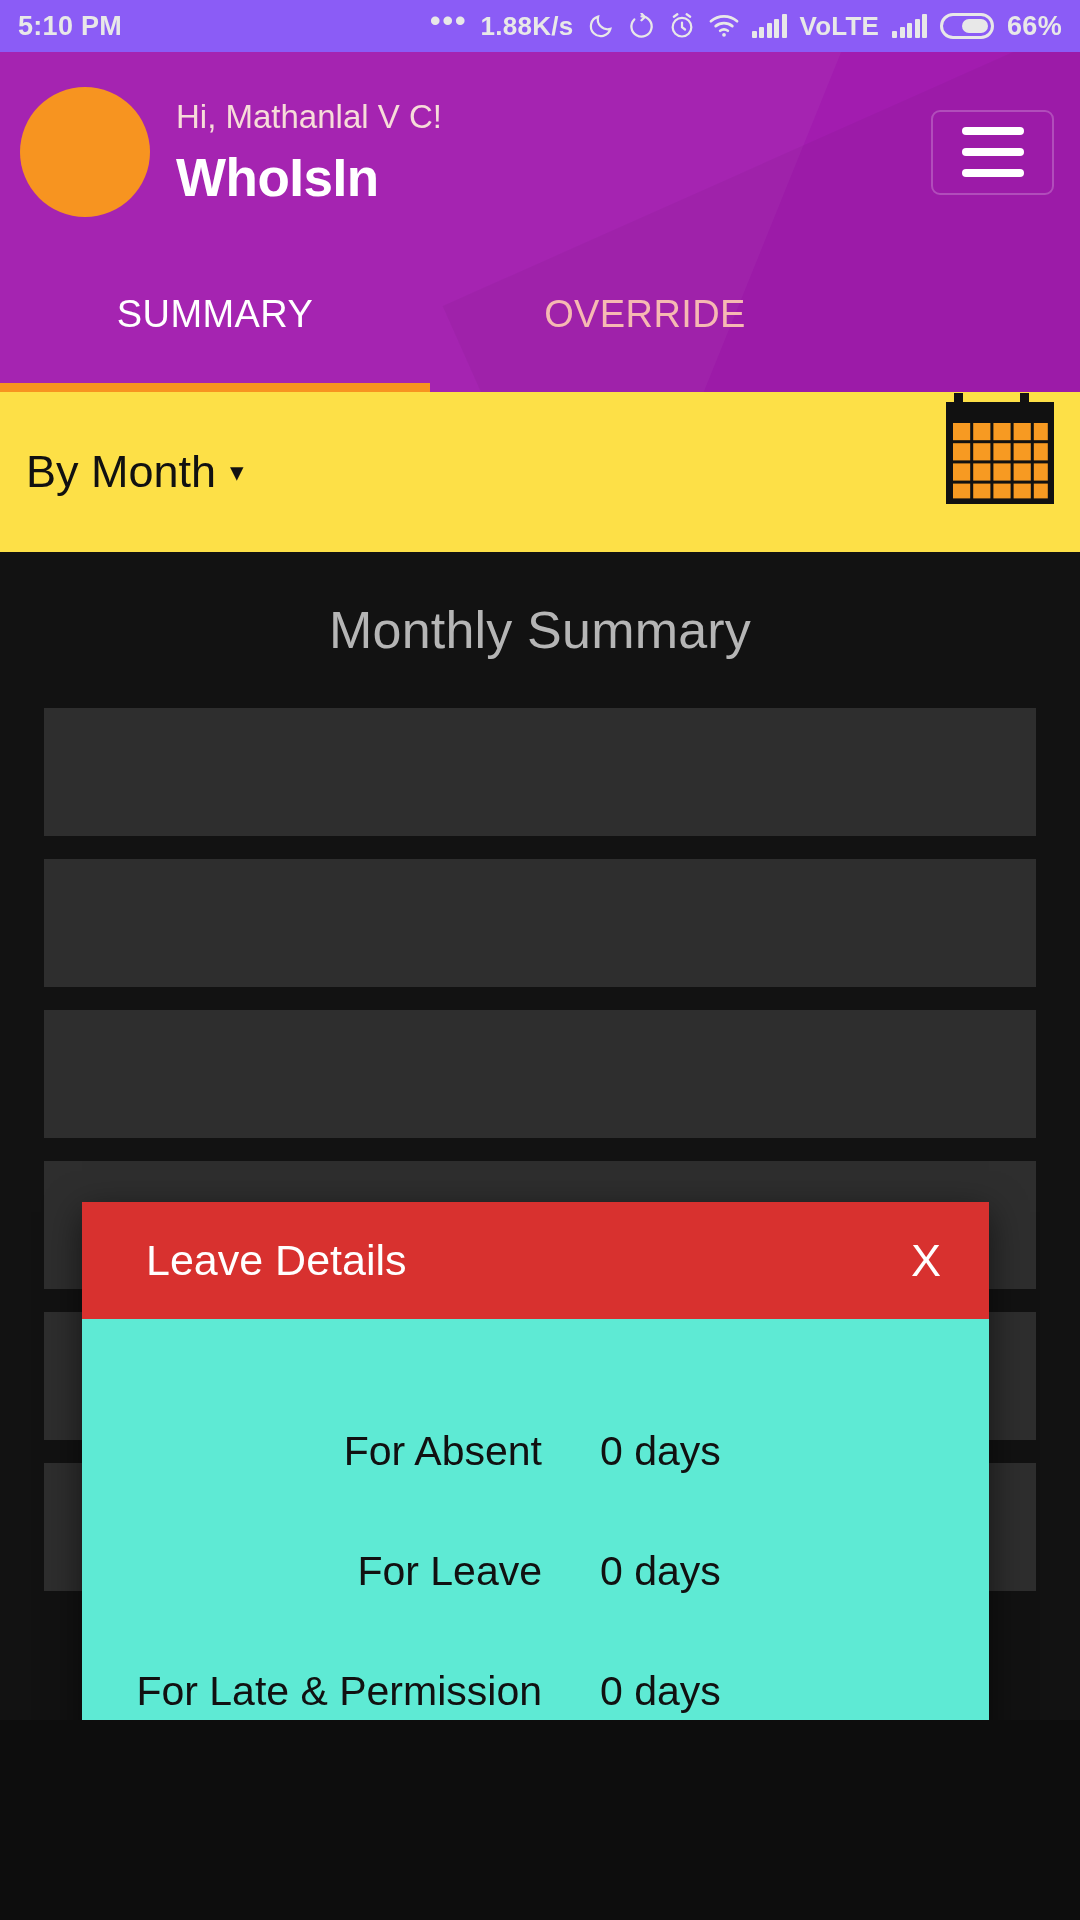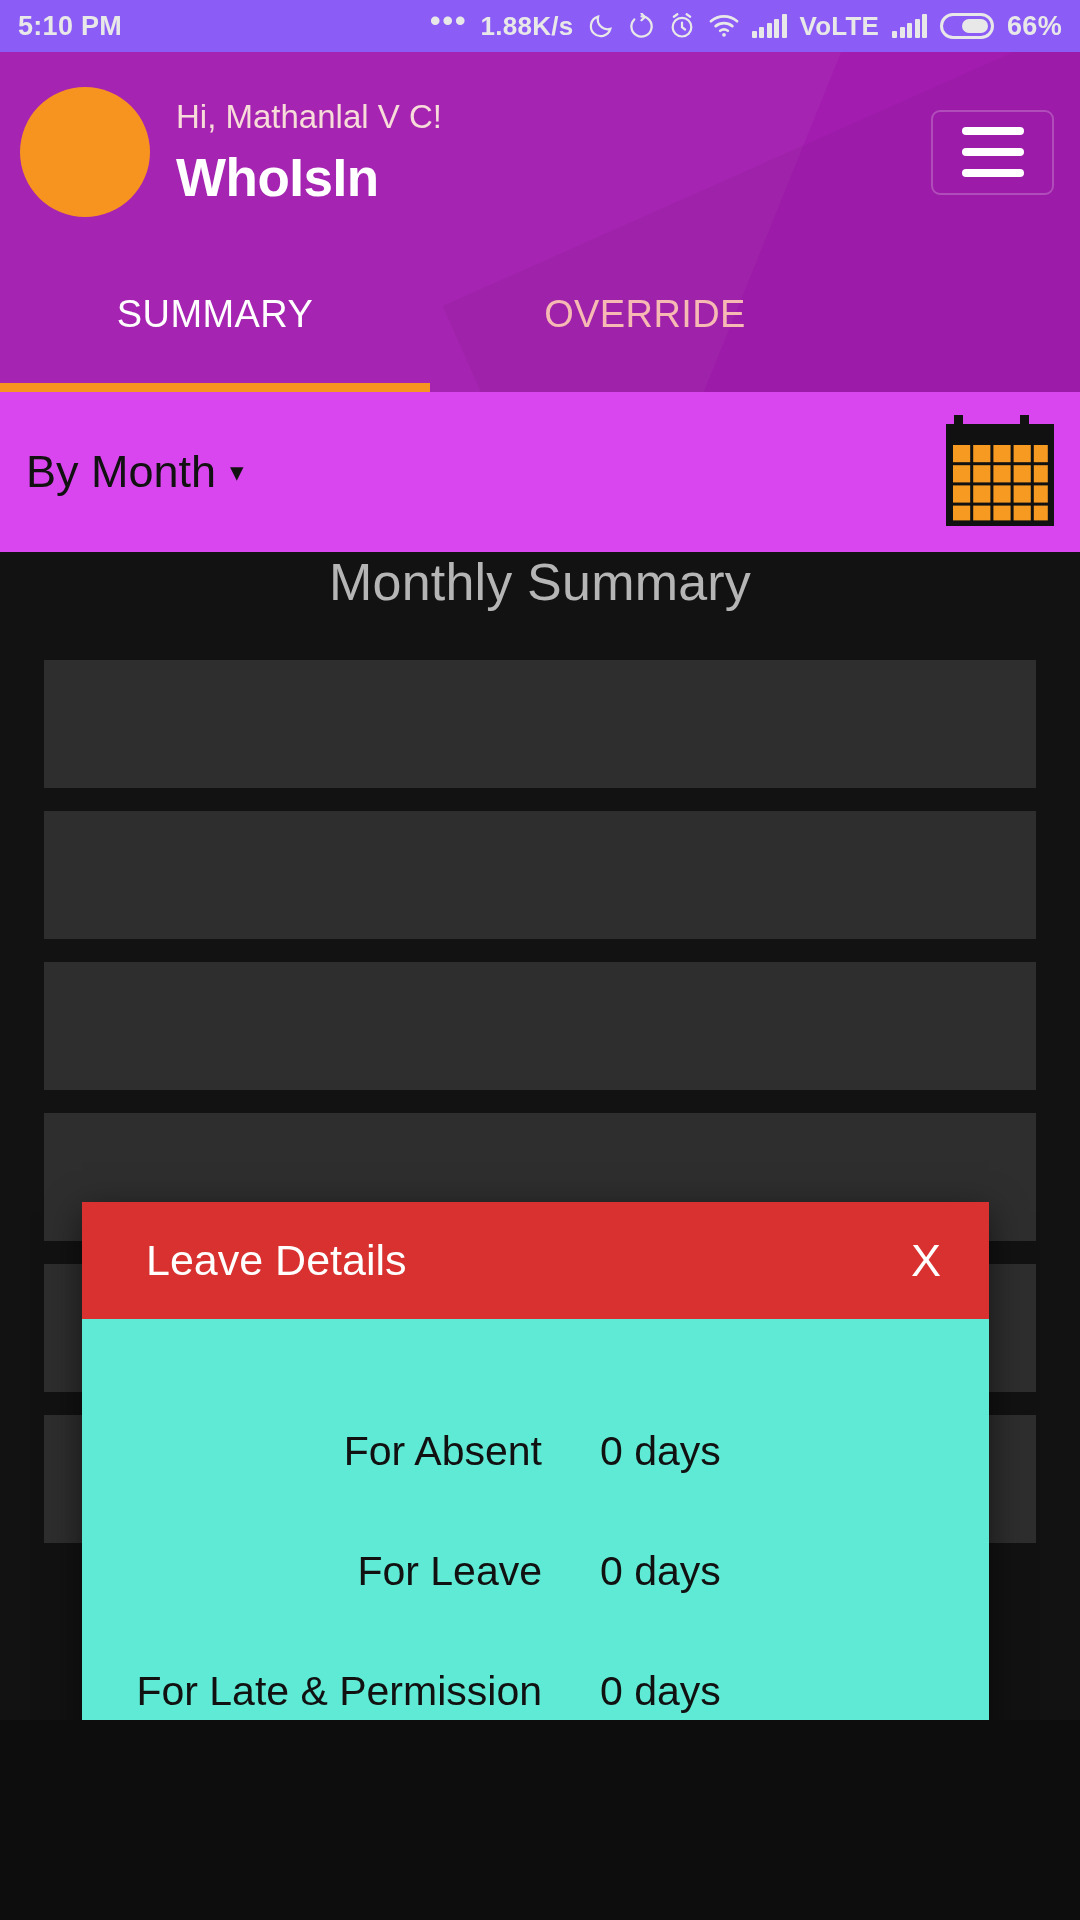--- a/index.html
+++ b/index.html
@@ -92,38 +92,38 @@
   .tab.active::after {
     content:""; position:absolute; left:0; right:0; bottom:0;
     height:9px; background:#f79420;
   }
   #tab-0 { width:430px; }
   #tab-1 { width:430px; }
   #tab-2 { width:430px; }
 
   
   #filter-bar {
-    background:#d946ef; height:160px; width:100%;
-    display:flex; align-items:center; padding:0 26px 0 26px;
+    background:#fde047; height:160px; width:100%;
+    display:flex; padding:0 26px 0 26px;
     position:relative; z-index:2;
   }
   #filter-label {
     color:#111; font-size:45px; display:flex; align-items:center; gap:14px;
   }
   #filter-caret { font-size:27px; line-height:1; }
   #calendar-icon { margin-left:auto; display:block; }
 
   
   #page-body {
     position:relative; width:100%; height:1168px;
     background:#121212; overflow:hidden;
   }
   #section-title {
     text-align:center; color:#b5b5b5; font-size:52px;
-    letter-spacing:0.2px;
+    padding-top:48px; letter-spacing:0.2px;
   }
   #summary-rows { margin-top:48px; padding:0 44px; }
   .summary-row {
     background:#2e2e2e; height:128px; margin-bottom:23px;
     display:flex; align-items:center; justify-content:center; gap:46px;
   }
   .sr-label { color:#d8d8d8; font-size:40px; }
   .sr-value { font-size:48px; color:#b0b0b0; }
   .sr-value b { color:#f79420; font-weight:normal; }
 

